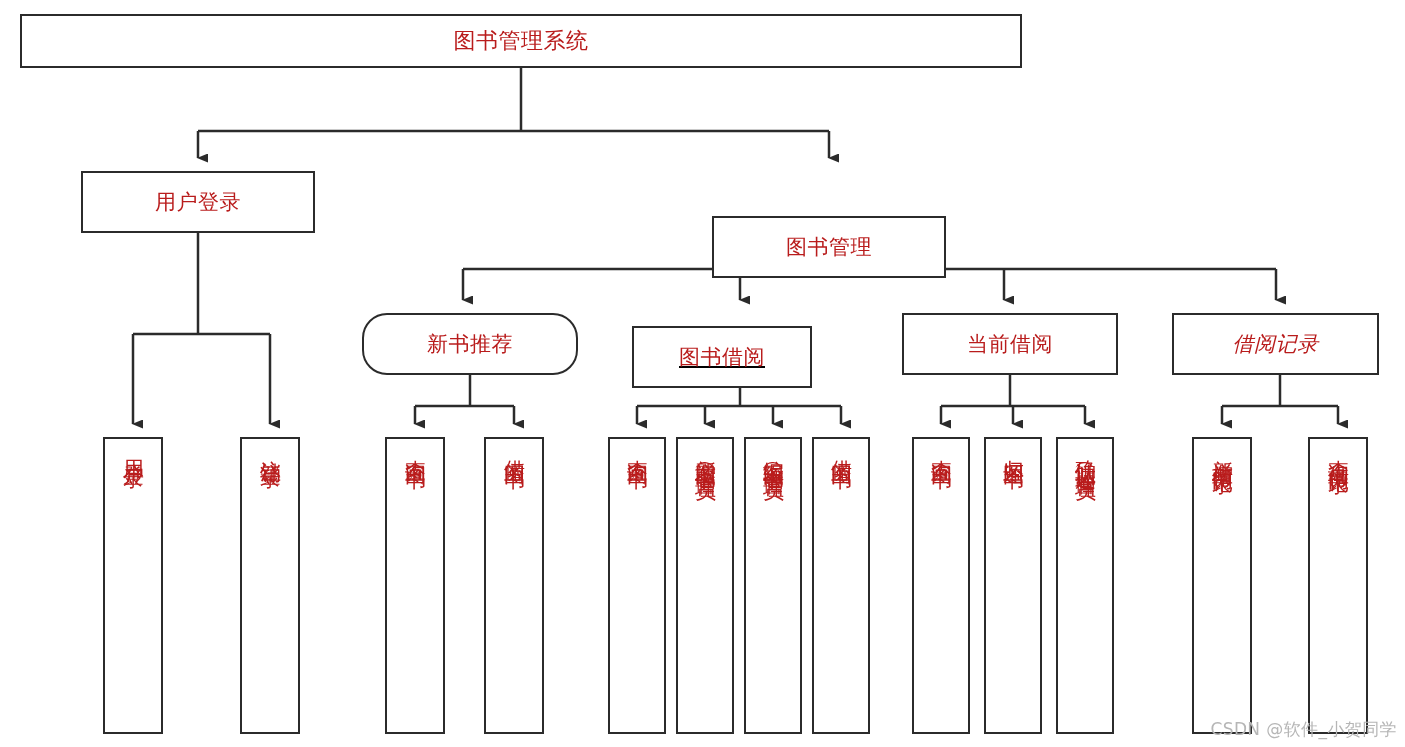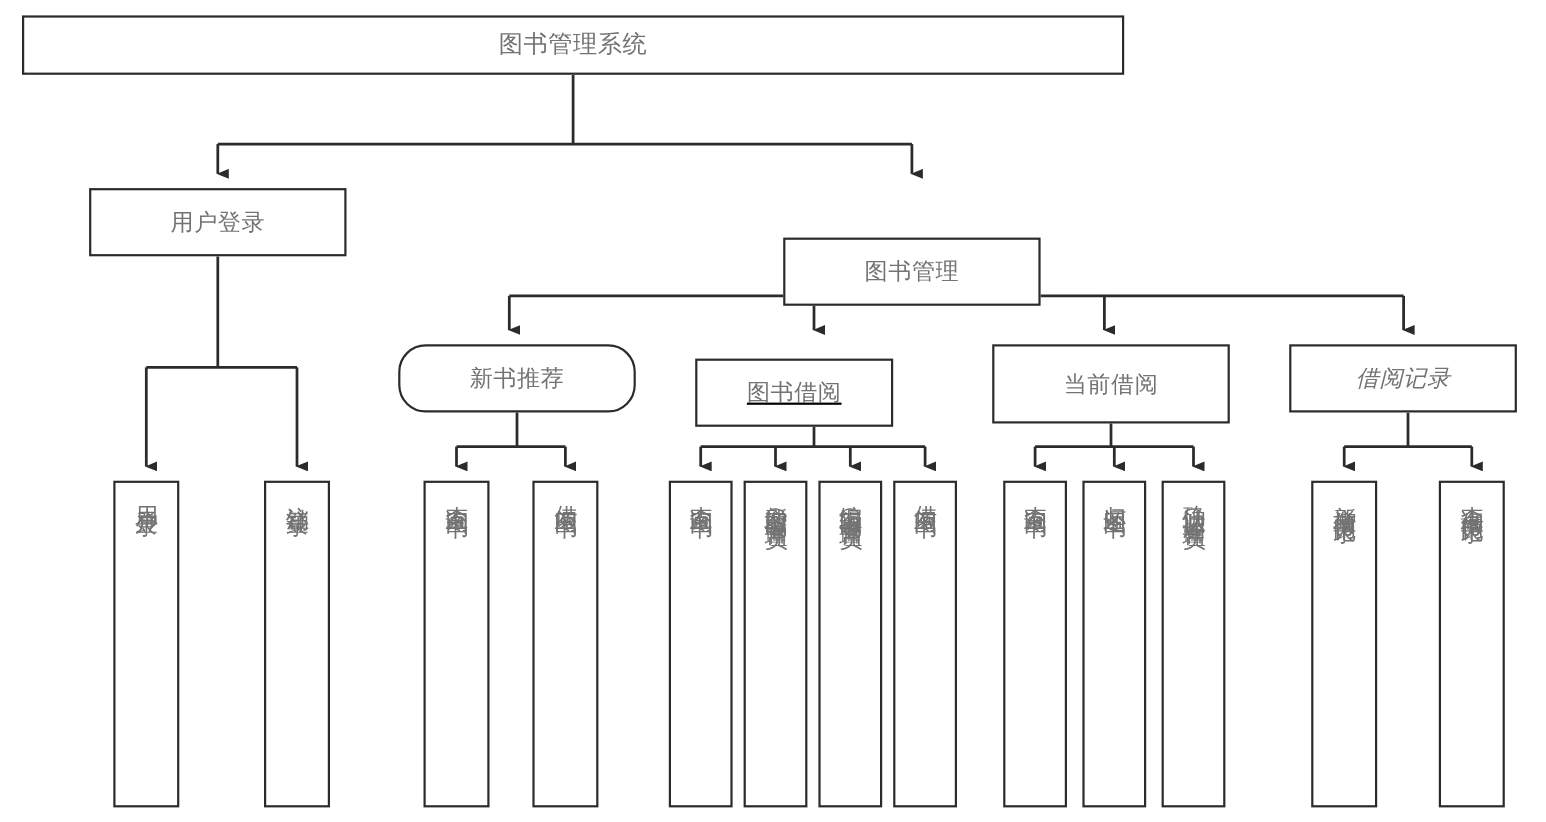--- a/index.html
+++ b/index.html
@@ -32,21 +32,21 @@
     position: absolute;
     box-sizing: border-box;
     background: #ffffff;
     border: 2.5px solid #2b2b2b;
     display: flex;
     align-items: center;
     justify-content: center;
     overflow: hidden;
   }
   .node-label {
-    color: #737373;
+    color: #b91c1c;
     font-size: 21px;
     line-height: 1.18;
     letter-spacing: 0.5px;
     white-space: pre;
     text-align: center;
     font-family: "DejaVu Sans", "Liberation Sans", sans-serif;
   }
   
   .node-box.horiz .node-label {
     writing-mode: horizontal-tb;
@@ -150,21 +150,21 @@
       </div>
       <div class="node-box horiz" style="left: 712px; top: 171px; width: 234px; height: 62px; margin-top: 45px;">
         <span class="node-label">图书管理</span>
       </div>
       <div class="node-box horiz" style="left: 362px; top: 313px; width: 216px; height: 62px; border-radius: 25px;">
         <span class="node-label">新书推荐</span>
       </div>
       <div class="node-box horiz" style="left: 632px; top: 326px; width: 180px; height: 62px; text-decoration: underline;">
         <span class="node-label">图书借阅</span>
       </div>
-      <div class="node-box horiz" style="left: 902px; top: 313px; width: 216px; height: 72px;">
+      <div class="node-box horiz" style="left: 902px; top: 313px; width: 216px; height: 62px;">
         <span class="node-label">当前借阅</span>
       </div>
       <div class="node-box horiz" style="left: 1172px; top: 313px; width: 207px; height: 62px; font-style: italic;">
         <span class="node-label">借阅记录</span>
       </div>
       <div class="node-box vert" style="left: 103px; top: 437px; width: 60px; height: 297px;">
         <span class="node-label">用户登录</span>
       </div>
       <div class="node-box vert" style="left: 240px; top: 437px; width: 60px; height: 297px;">
         <span class="node-label">注销登录</span>
@@ -197,14 +197,15 @@
         <span class="node-label">确认归还（管理员）</span>
       </div>
       <div class="node-box vert" style="left: 1192px; top: 437px; width: 60px; height: 297px;">
         <span class="node-label">新增借阅记录</span>
       </div>
       <div class="node-box vert" style="left: 1308px; top: 437px; width: 60px; height: 297px;">
         <span class="node-label">查询借阅记录</span>
       </div>
     </div>
 
+  <div id="watermark">CSDN @软件_小贺同学</div>
 
 </div>
 
 </body></html>

